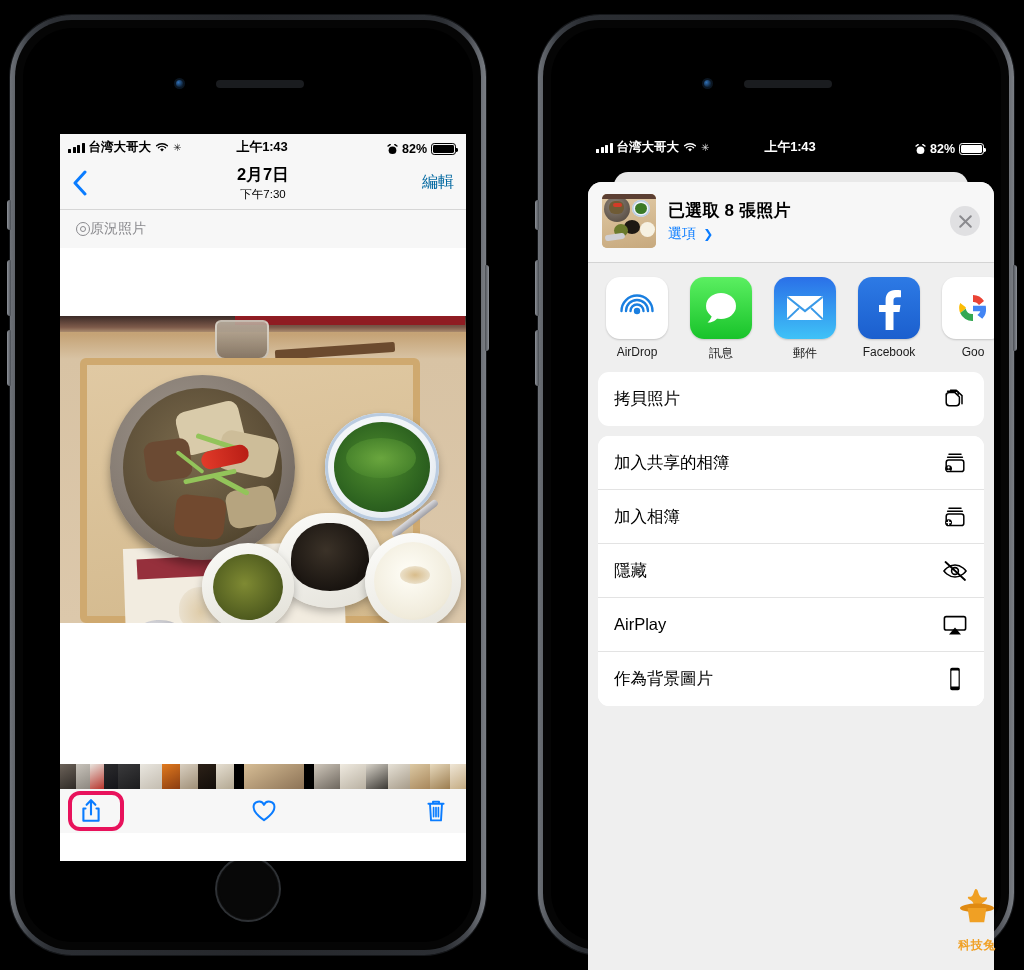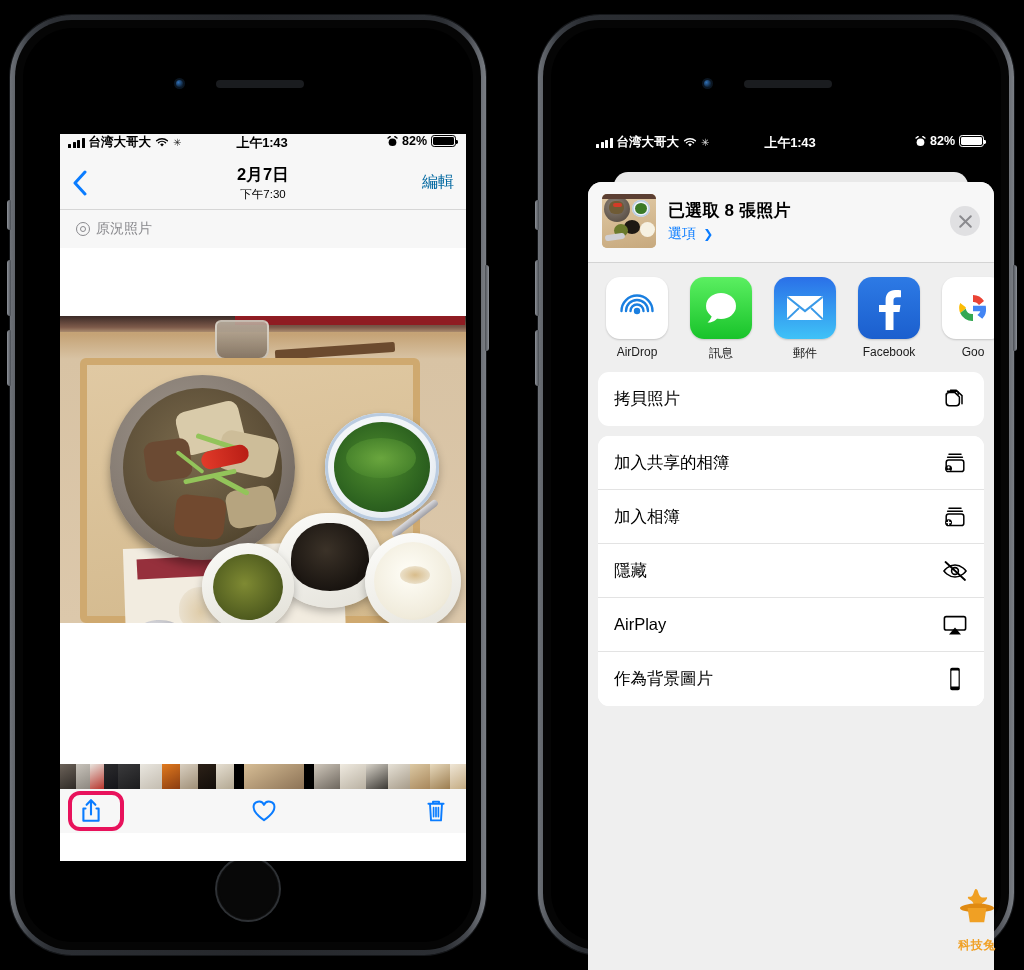--- a/index.html
+++ b/index.html
@@ -73,21 +73,21 @@
   
   .screen {
     position: absolute; top: 106px; left: 37px;
     width: 406px; height: 727px;
     background: #fff;
     overflow: hidden;
   }
 
   
   .statusbar {
-    display: flex; align-items: flex-start; height: 22px;
+    display: flex; align-items: flex-end; height: 22px;
     padding: 0 10px 0 8px; font-size: 12.5px; font-weight: bold;
   }
   .sb-left { display: flex; align-items: center; gap: 4px; flex: 1; }
   .sb-center { font-size: 13px; font-weight: bold; letter-spacing: -0.2px; }
   .sb-right { display: flex; align-items: center; gap: 4px; flex: 1; justify-content: flex-end; }
   .bars { display: flex; align-items: flex-end; gap: 1.5px; height: 10px; }
   .bars i { width: 3px; border-radius: 0.5px; background: currentColor; display: block; }
   .bars i:nth-child(1){height:4px} .bars i:nth-child(2){height:6px}
   .bars i:nth-child(3){height:8px} .bars i:nth-child(4){height:10px}
   .carrier { font-size: 12.5px; font-weight: bold; }
@@ -115,21 +115,21 @@
   }
   .nav-back { width: 34px; color: #0a7cff; font-size: 26px; line-height: 1; }
   .nav-back svg { display:block; }
   .nav-title { position:absolute; left:0; right:0; text-align:center; pointer-events:none; }
   .nav-title .d { font-size: 16.5px; font-weight: bold; color:#000; letter-spacing:.2px; }
   .nav-title .t { font-size: 11.5px; color:#000; margin-top:1px; }
   .nav-edit { margin-left:auto; color:#0369a1; font-size:16px; }
 
   .live-bar {
     height: 38px; background: #f7f7f7; display:flex; align-items:center;
-    gap: 6px; padding: 0 16px; color:#8a8a8e; font-size:14px;
+    padding: 0 16px; color:#8a8a8e; font-size:14px;
   }
   .live-ic { width:14px;height:14px;border-radius:50%;border:1.6px solid #8a8a8e; position:relative; }
   .live-ic::after{content:"";position:absolute;inset:3px;border-radius:50%;border:1.4px solid #8a8a8e;}
 
   .photo-gap { background:#fff; }
 
   
   .photo-wrap { position: relative; width: 406px; height: 307px; overflow: hidden; background:#c9ab85; }
   .pw-table {
     position:absolute; inset:0;

